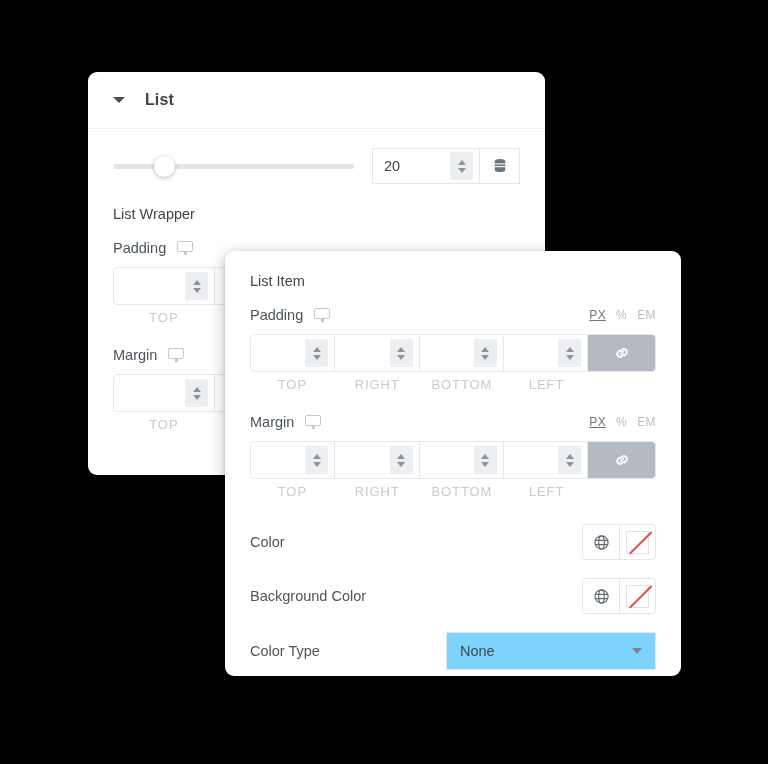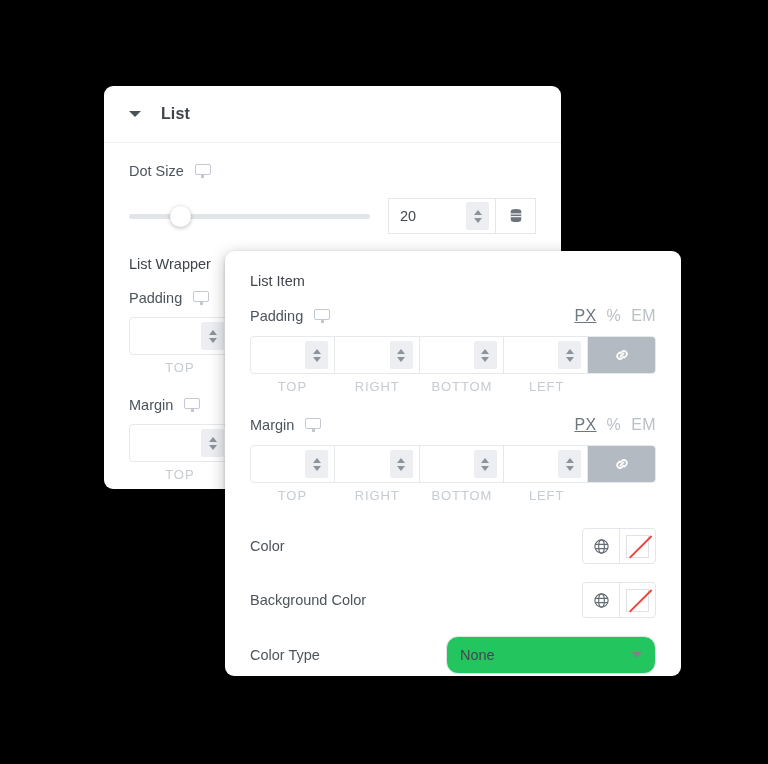--- a/index.html
+++ b/index.html
@@ -12,21 +12,21 @@
   }
   .stage { position: relative; width: 768px; height: 764px; }
 
   
   .panel {
     position: absolute;
     background: #ffffff;
     border-radius: 9px;
     box-shadow: 0 4px 16px rgba(0,0,0,0.28), 0 1px 3px rgba(0,0,0,0.18);
   }
-  #panel-list { left: 88px; top: 86px; width: 457px; height: 403px; z-index: 1; margin-left: 16px; }
+  #panel-list { left: 88px; top: 72px; width: 457px; height: 403px; z-index: 1; }
   #panel-item { left: 225px; top: 251px; width: 456px; height: 425px; z-index: 2; }
 
   
   .panel-head {
     height: 57px;
     display: flex; align-items: center;
     padding: 0 0 0 25px;
     border-bottom: 1px solid #eceef0;
   }
   .caret {
@@ -118,21 +118,21 @@
   .dim-labels { display: flex; margin-top: 5px; }
   .dim-labels span {
     flex: 1; text-align: center;
     font-size: 13px; color: #c6ccd2; letter-spacing: .9px;
   }
   .dim-labels .spacer { flex: 0 0 67px; }
 
   
   .units { margin-left: auto; display: flex; align-items: baseline; gap: 10px; }
   .unit {
-    font-size: 16px; color: #b9c0c7; letter-spacing: .4px;
+    font-size: 12px; color: #b9c0c7; letter-spacing: .4px;
   }
   .unit.active { color: #6f777e; text-decoration: underline; }
 
   
   .color-row {
     display: flex; align-items: center; height: 54px;
   }
   .color-row .lbl { font-size: 14.5px; color: #4c545c; }
   .swatch-group {
     margin-left: auto; display: flex; height: 36px;
@@ -149,21 +149,21 @@
   .empty-box:after {
     content: ""; position: absolute; left: -2px; top: 50%;
     width: 31px; height: 1.6px; background: #e8483f;
     transform: rotate(-45deg); transform-origin: center;
   }
 
   
   .select-row { display: flex; align-items: center; height: 56px; }
   .select {
     margin-left: auto; width: 210px; height: 38px;
-    border: 1px solid #e3e6ea; border-radius: 12px; background: #22c55e;
+    border: 1px solid #e3e6ea; border-radius: 0; background: #7dd3fc;
     display: flex; align-items: center; padding: 0 13px;
     font-size: 14.5px; color: #42484f;
   }
   .sel-caret {
     margin-left: auto; width: 0; height: 0;
     border-left: 5.5px solid transparent;
     border-right: 5.5px solid transparent;
     border-top: 6px solid #7b838b;
   }
 
@@ -177,27 +177,20 @@
 
   <div class="panel" id="panel-list">
 
     <div class="panel-head">
       <div class="caret"></div>
       <div class="panel-title">List</div>
     </div>
 
     <div class="panel-body">
 
-      <div class="lbl-row" style="margin-top:20px;">
-        <span class="lbl">Dot Size</span>
-        <span class="mon">
-            <i></i>
-            <b></b>
-          </span>
-      </div>
 
       <div class="slider-row">
         <div class="track">
           <div class="knob"></div>
         </div>
         <div class="num-group">
           <div class="num-field">20</div>
           <div class="spin">
             <div class="up"></div>
             <div class="dn"></div>

